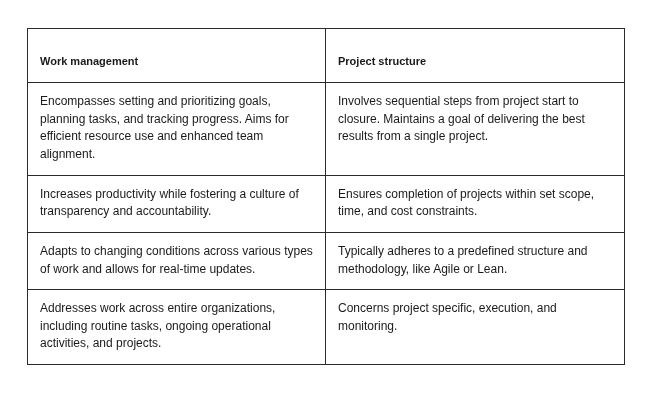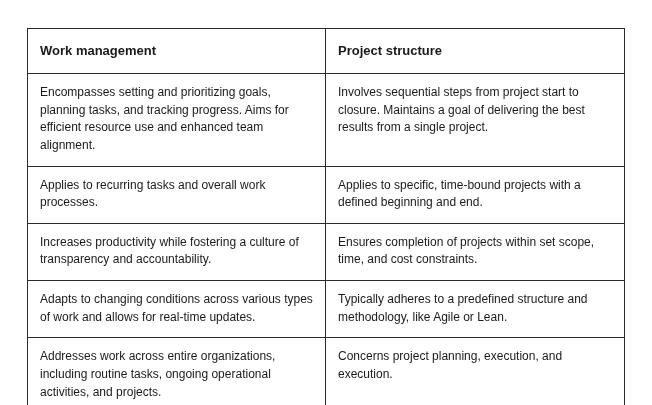--- a/index.html
+++ b/index.html
@@ -38,22 +38,22 @@
   table.comparison td {
     border: 1px solid #2b2b2b;
     vertical-align: top;
     text-align: left;
     padding: 10px 12px 11px 12px;
     font-size: 12px;
     line-height: 1.47;
   }
   table.comparison th {
     font-weight: bold;
-    font-size: 13px;
-    padding-top: 12px;
+    font-size: 11px;
+    padding-top: 24px;
     padding-bottom: 13px;
   }
   table.comparison td {
     font-weight: normal;
   }
   .cell-text {
     display: block;
     white-space: pre-line;
   }
 </style>
@@ -81,46 +81,38 @@
         <tr>
           <td>
             <span class="cell-text">Encompasses setting and prioritizing goals, planning tasks, and tracking progress. Aims for efficient resource use and enhanced team alignment.</span>
           </td>
           <td>
             <span class="cell-text">Involves sequential steps from project start to closure. Maintains a goal of delivering the best results from a single project.</span>
           </td>
         </tr>
         <tr>
           <td>
-            <span class="cell-text">Applies to recurring tasks and overall work processes.</span>
-          </td>
-          <td>
-            <span class="cell-text">Applies to specific, time-bound projects with a defined beginning and end.</span>
-          </td>
-        </tr>
-        <tr>
-          <td>
             <span class="cell-text">Increases productivity while fostering a culture of transparency and accountability.</span>
           </td>
           <td>
             <span class="cell-text">Ensures completion of projects within set scope, time, and cost constraints.</span>
           </td>
         </tr>
         <tr>
           <td>
             <span class="cell-text">Adapts to changing conditions across various types of work and allows for real-time updates.</span>
           </td>
           <td>
             <span class="cell-text">Typically adheres to a predefined structure and methodology, like Agile or Lean.</span>
           </td>
         </tr>
         <tr>
           <td>
             <span class="cell-text">Addresses work across entire organizations, including routine tasks, ongoing operational activities, and projects.</span>
           </td>
           <td>
-            <span class="cell-text">Concerns project planning, execution, and execution.</span>
+            <span class="cell-text">Concerns project specific, execution, and monitoring.</span>
           </td>
         </tr>
       </tbody>
     </table>
   </div>
 </div>
 
 </body></html>

